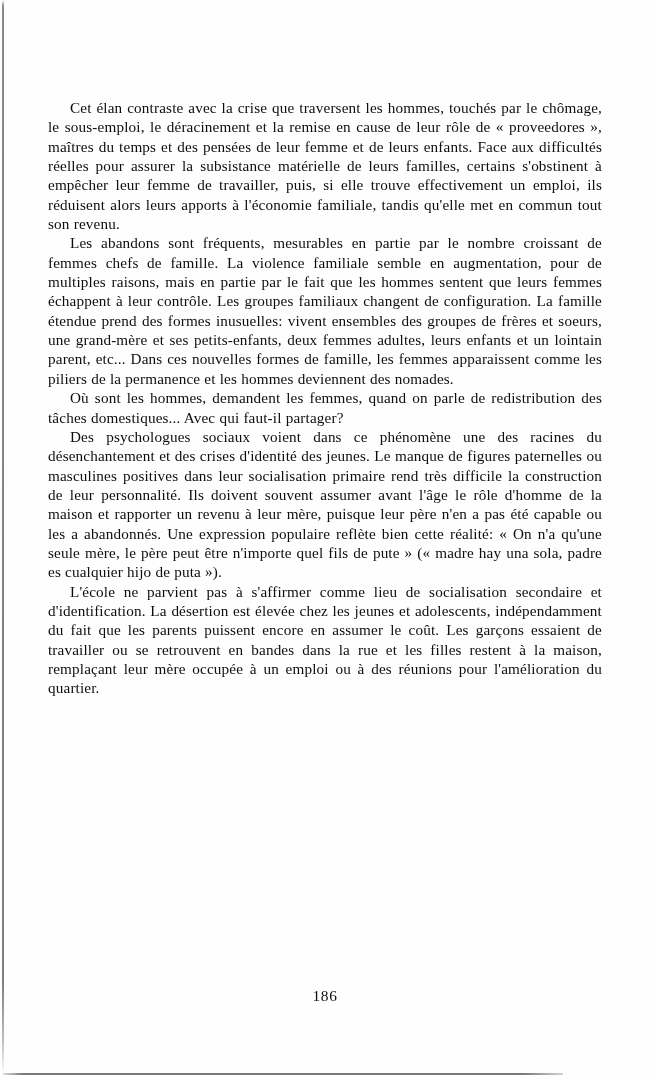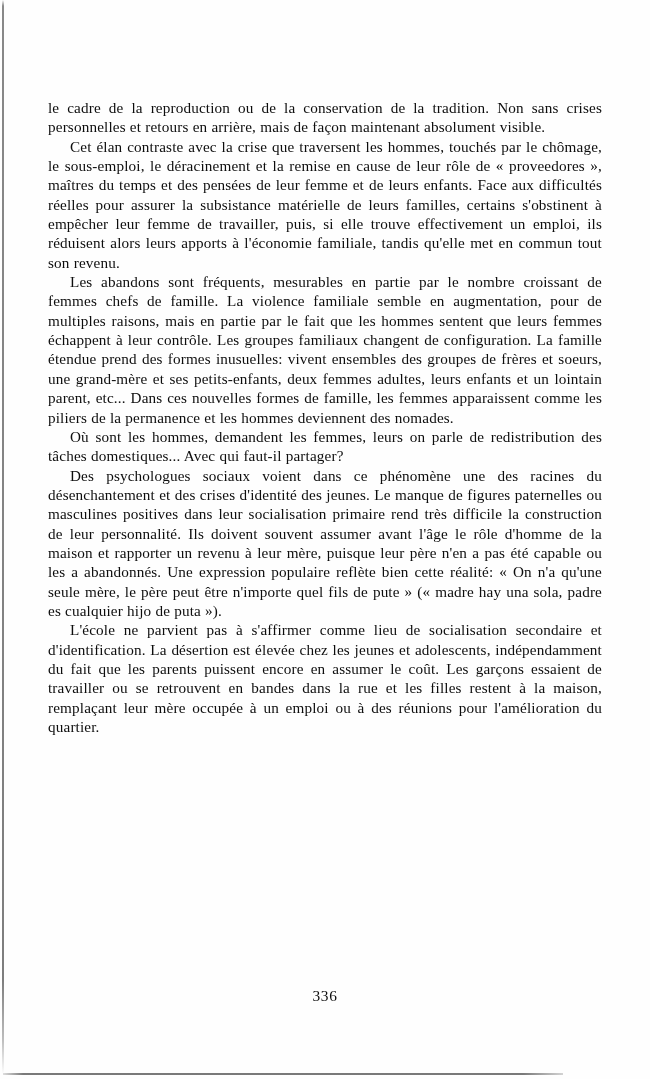--- a/index.html
+++ b/index.html
@@ -85,23 +85,22 @@
 </style>
 </head>
 <body>
 
 <div class="page">
 
   <div class="scan-edge-left"></div>
   <div class="scan-edge-bottom"></div>
 
   <div class="text-block">
-    <p class="para continuation">le cadre de la reproduction ou de la conservation de la tradition. Non sans crises personnelles et retours en arrière, mais de façon maintenant absolument visible.</p>
     <p class="para">Cet élan contraste avec la crise que traversent les hommes, touchés par le chômage, le sous-emploi, le déracinement et la remise en cause de leur rôle de « proveedores », maîtres du temps et des pensées de leur femme et de leurs enfants. Face aux difficultés réelles pour assurer la subsistance matérielle de leurs familles, certains s'obstinent à empêcher leur femme de travailler, puis, si elle trouve effectivement un emploi, ils réduisent alors leurs apports à l'économie familiale, tandis qu'elle met en commun tout son revenu.</p>
     <p class="para">Les abandons sont fréquents, mesurables en partie par le nombre croissant de femmes chefs de famille. La violence familiale semble en augmentation, pour de multiples raisons, mais en partie par le fait que les hommes sentent que leurs femmes échappent à leur contrôle. Les groupes familiaux changent de configuration. La famille étendue prend des formes inusuelles: vivent ensembles des groupes de frères et soeurs, une grand-mère et ses petits-enfants, deux femmes adultes, leurs enfants et un lointain parent, etc... Dans ces nouvelles formes de famille, les femmes apparaissent comme les piliers de la permanence et les hommes deviennent des nomades.</p>
-    <p class="para">Où sont les hommes, demandent les femmes, leurs on parle de redistribution des tâches domestiques... Avec qui faut-il partager?</p>
+    <p class="para">Où sont les hommes, demandent les femmes, quand on parle de redistribution des tâches domestiques... Avec qui faut-il partager?</p>
     <p class="para">Des psychologues sociaux voient dans ce phénomène une des racines du désenchantement et des crises d'identité des jeunes. Le manque de figures paternelles ou masculines positives dans leur socialisation primaire rend très difficile la construction de leur personnalité. Ils doivent souvent assumer avant l'âge le rôle d'homme de la maison et rapporter un revenu à leur mère, puisque leur père n'en a pas été capable ou les a abandonnés. Une expression populaire reflète bien cette réalité: « On n'a qu'une seule mère, le père peut être n'importe quel fils de pute » (« madre hay una sola, padre es cualquier hijo de puta »).</p>
     <p class="para">L'école ne parvient pas à s'affirmer comme lieu de socialisation secondaire et d'identification. La désertion est élevée chez les jeunes et adolescents, indépendamment du fait que les parents puissent encore en assumer le coût. Les garçons essaient de travailler ou se retrouvent en bandes dans la rue et les filles restent à la maison, remplaçant leur mère occupée à un emploi ou à des réunions pour l'amélioration du quartier.</p>
   </div>
 
-  <div class="page-number">336</div>
+  <div class="page-number">186</div>
 
 </div>
 
 </body></html>

